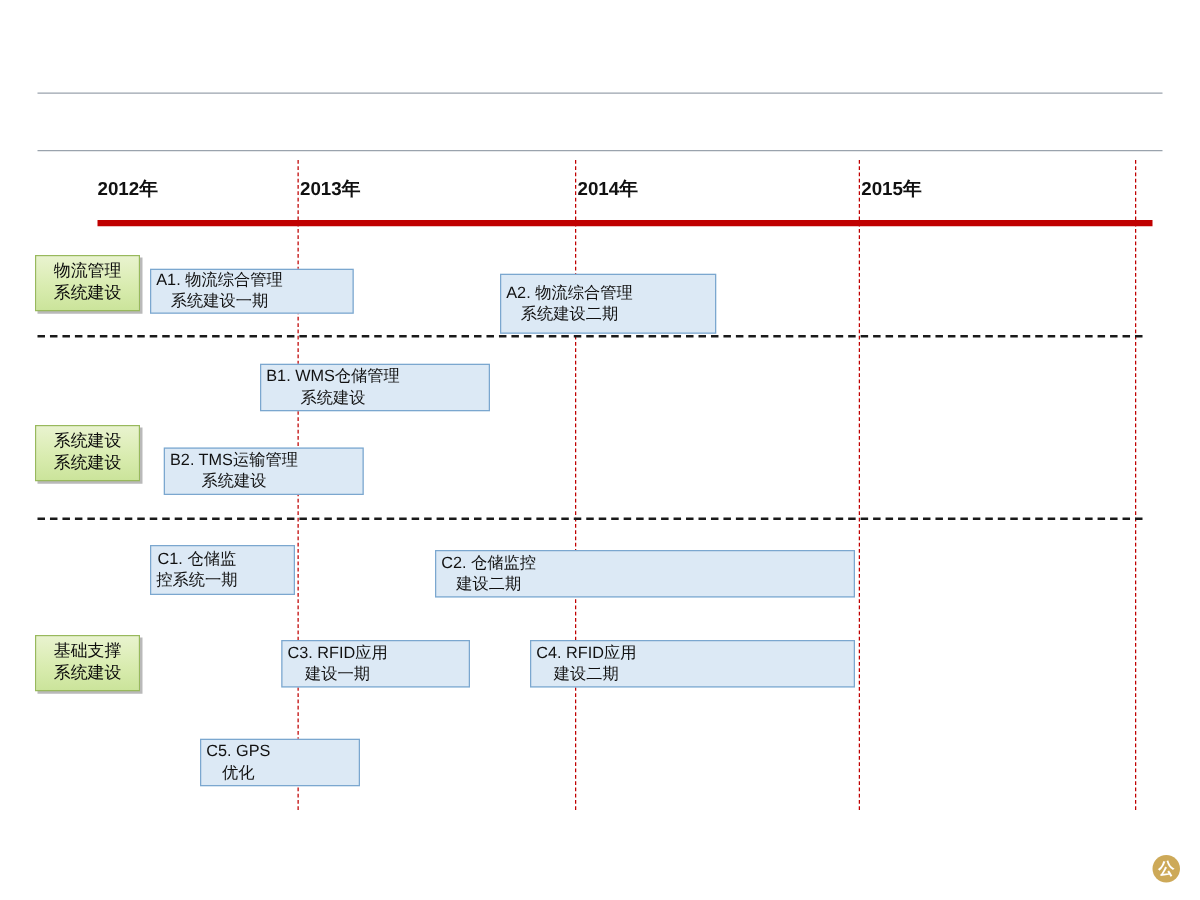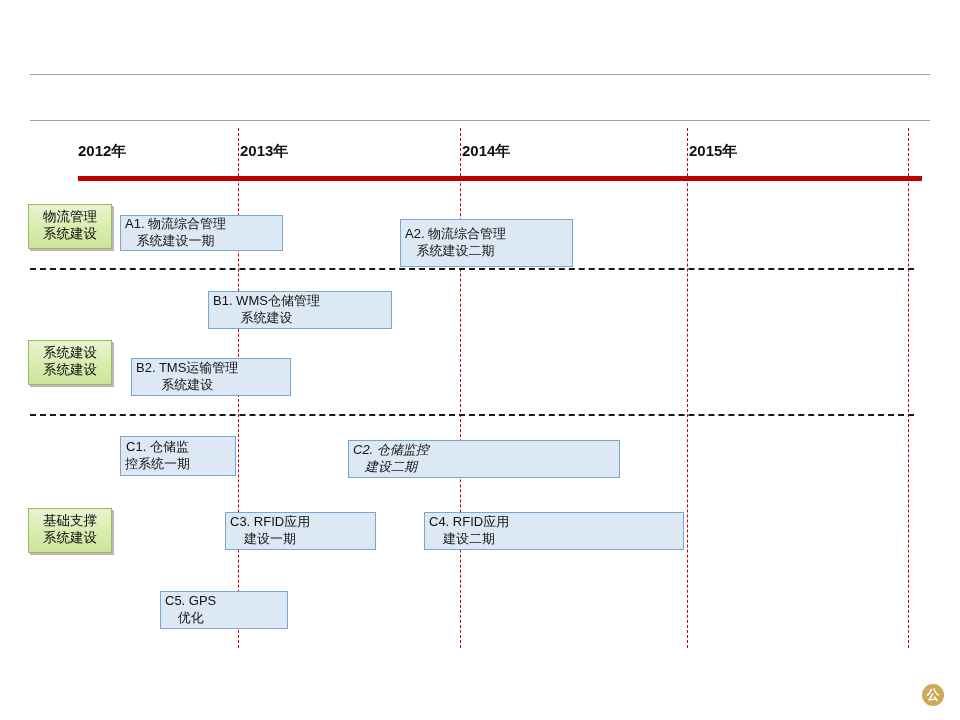--- a/index.html
+++ b/index.html
@@ -217,21 +217,21 @@
       <div class="cat-label" style="left: 28px; top: 508px;">
         <div>基础支撑</div>
         <div>系统建设</div>
       </div>
       <div class="task" style="left: 120px; top: 436px; width: 116px; height: 40px;">
         <div>
           <div>C1. 仓储监</div>
           <div>控系统一期</div>
         </div>
       </div>
-      <div class="task" style="left: 348px; top: 440px; width: 272px; height: 38px; font-style: italic;">
+      <div class="task" style="left: 348px; top: 440px; width: 336px; height: 38px;">
         <div>
           <div>C2. 仓储监控</div>
           <div>建设二期</div>
         </div>
       </div>
       <div class="task" style="left: 197px; top: 512px; width: 151px; height: 38px; margin-left: 28px;">
         <div>
           <div>C3. RFID应用</div>
           <div>建设一期</div>
         </div>

